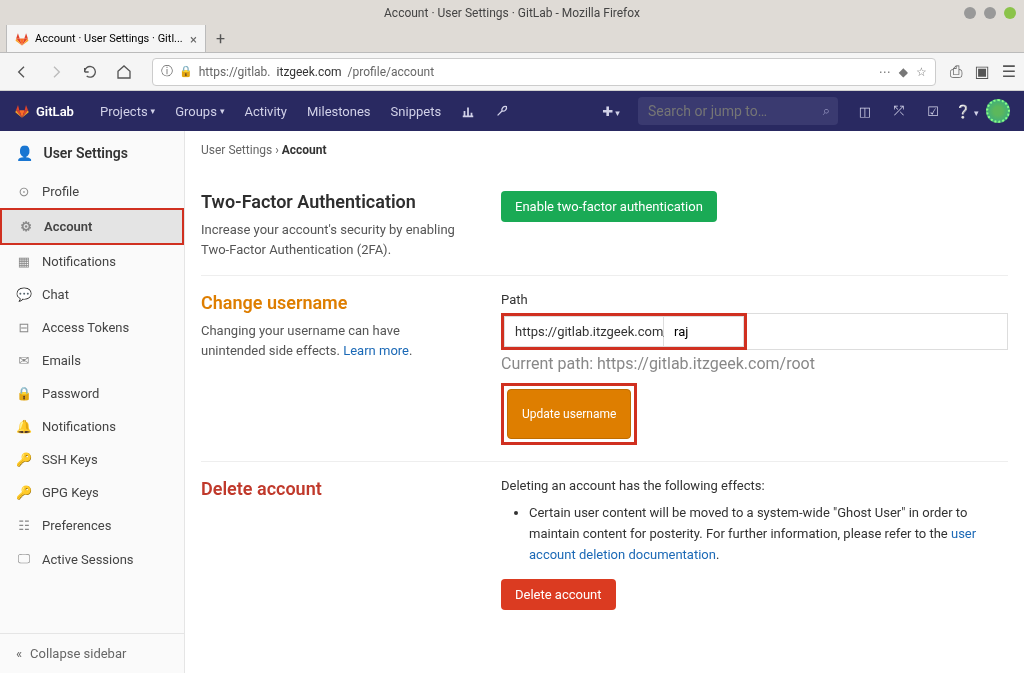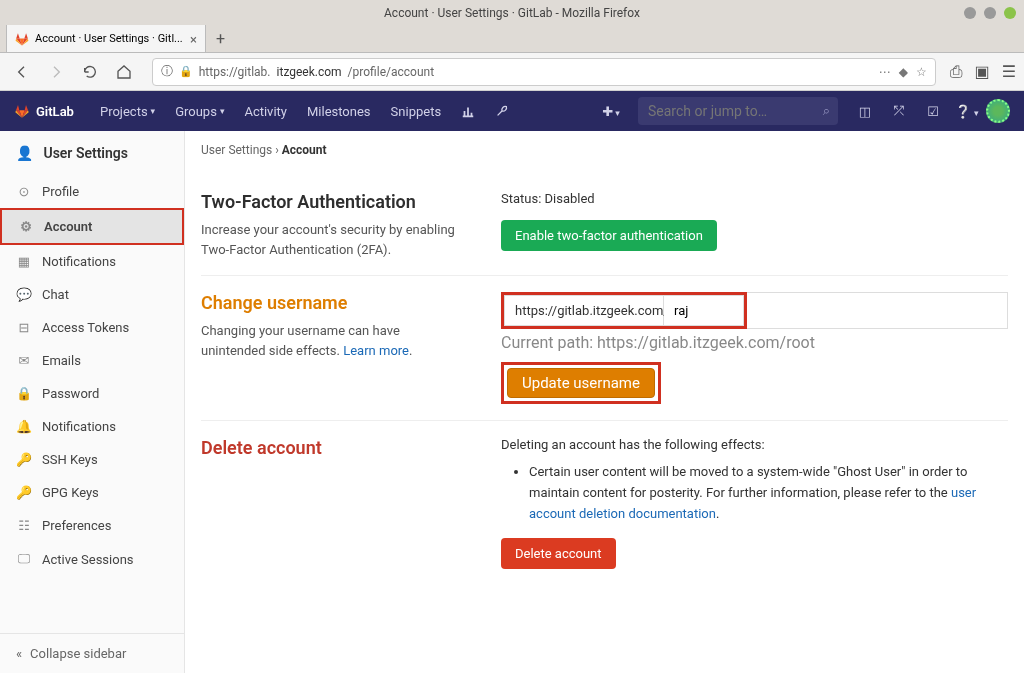--- a/index.html
+++ b/index.html
@@ -57,21 +57,21 @@
 .section-left { width: 260px; }
 .section-left h2 { font-size: 18px; font-weight: 600; color: #2e2e2e; margin-bottom: 8px; }
 .section-left h2.orange { color: #de7e00; }
 .section-left h2.red { color: #c0392b; }
 .section-left p { font-size: 13px; color: #555; line-height: 1.5; }
 .section-left a { color: #1b69b6; text-decoration: none; }
 .section-right { flex: 1; font-size: 13px; color: #333; }
 
 .status-line { font-size: 13px; color: #333; margin-bottom: 14px; }
 .btn-green { background: #1aaa55; color: #fff; border: none; border-radius: 4px; padding: 8px 14px; font-size: 13px; cursor: pointer; }
-.btn-orange { background: #de7e00; color: #fff; border: 1px solid #c06c00; border-radius: 4px; padding: 5px 14px; font-size: 15px; cursor: pointer; }
+.btn-orange { background: #de7e00; color: #fff; border: 1px solid #c06c00; border-radius: 4px; padding: 17px 14px; font-size: 12px; cursor: pointer; }
 .btn-red { background: #db3b21; color: #fff; border: none; border-radius: 4px; padding: 8px 14px; font-size: 13px; cursor: pointer; }
 
 .path-label { font-size: 13px; color: #333; margin-bottom: 6px; }
 .path-prefix { background: #fff; border: 1px solid #ddd; padding: 7px 10px; font-size: 13px; color: #333; width: 160px; }
 .path-input { border: 1px solid #ddd; border-left: none; padding: 7px 10px; font-size: 13px; width: 80px; }
 .path-input-extend { border: 1px solid #ddd; border-left: none; padding: 7px 10px; font-size: 13px; flex: 1; }
 .path-wrap { display: flex; margin-bottom: 4px; }
 .path-wrap-inner { display: flex; border: 3px solid #d03020; }
 .current-path { font-size: 16px; color: #888; margin-bottom: 10px; }
 .update-wrap { display: inline-block; border: 3px solid #d03020; padding: 3px; }
@@ -263,31 +263,31 @@
       <span>›</span>
       <b>Account</b>
     </div>
 
     <div class="section">
       <div class="section-left">
         <h2>Two-Factor Authentication</h2>
         <p>Increase your account's security by enabling Two-Factor Authentication (2FA).</p>
       </div>
       <div class="section-right">
-        <div class="status-line">Status: Disabled</div>
         <button class="btn-green">Enable two-factor authentication</button>
       </div>
     </div>
 
     <div class="section">
       <div class="section-left">
         <h2 class="orange">Change username</h2>
         <p><span>Changing your username can have unintended side effects. </span><a href="#">Learn more</a><span>.</span></p>
       </div>
       <div class="section-right">
+        <div class="path-label">Path</div>
         <div class="path-wrap">
           <div class="path-wrap-inner">
             <div class="path-prefix">https://gitlab.itzgeek.com/</div>
             <input class="path-input" value="raj" style="">
           </div>
           <div class="path-input-extend"></div>
         </div>
         <div class="current-path">Current path: https://gitlab.itzgeek.com/root</div>
         <div class="update-wrap">
           <button class="btn-orange">Update username</button>

